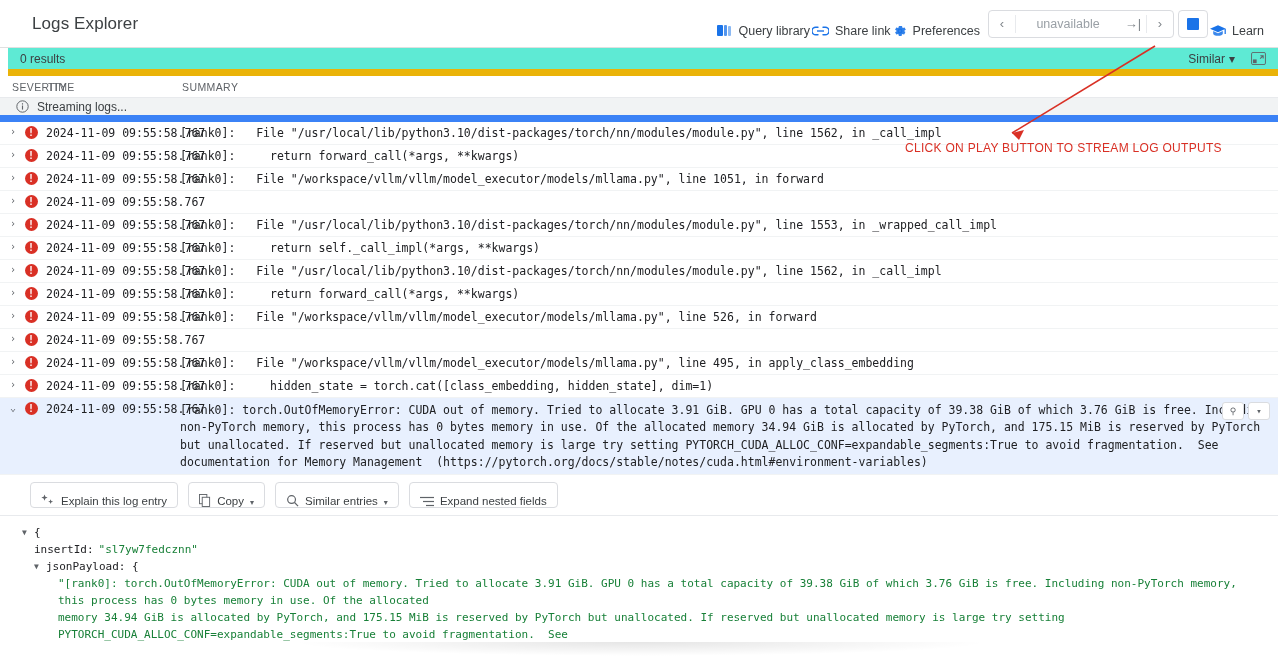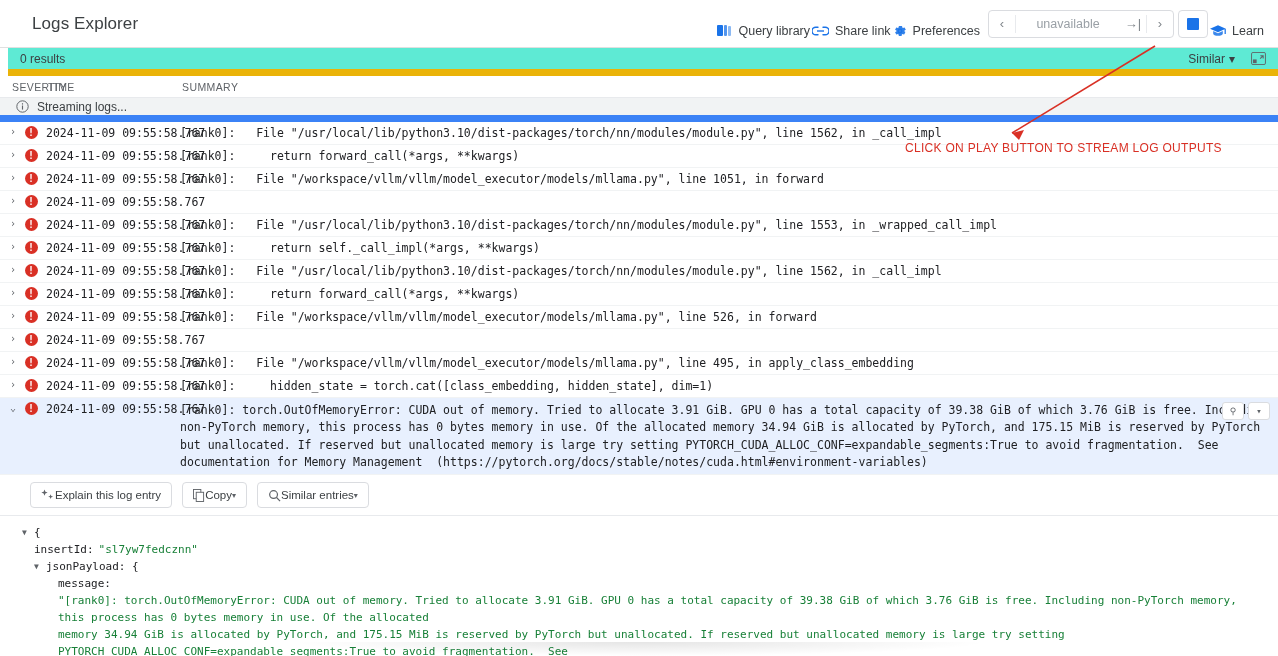--- a/index.html
+++ b/index.html
@@ -194,21 +194,21 @@
   
   .chipbar {
     display: flex;
     align-items: center;
     gap: 10px;
     padding: 7px 30px;
     background: #fff;
     border-bottom: 1px solid #e8eaed;
   }
   .chip {
-    display: flex; align-items: center; 
+    display: flex; align-items: flex-end; gap: 6px;
     height: 26px; padding: 0 10px;
     border: 1px solid #dadce0; border-radius: 4px;
     font-size: 11.5px; color: #3c4043;
     background: #fff; cursor: pointer;
     white-space: nowrap;
   }
   .chip .ic { color: #5f6368; display: inline-flex; align-items: center; }
   .chip .caret { font-size: 8px; color: #5f6368; }
 
   
@@ -478,43 +478,50 @@
       <span class="ic">
         <svg width="13" height="13" viewBox="0 0 14 14">
             <circle cx="6" cy="6" r="4.2" fill="none" stroke="#5f6368" stroke-width="1.3"></circle>
             <line x1="9.2" y1="9.2" x2="13" y2="13" stroke="#5f6368" stroke-width="1.3"></line>
           </svg>
       </span>
       <span>Similar entries</span>
       <span class="caret">▾</span>
     </div>
 
+    <div class="chip">
+      <span class="ic">
+        <svg width="14" height="11" viewBox="0 0 14 11">
+            <line x1="0" y1="1.5" x2="14" y2="1.5" stroke="#5f6368" stroke-width="1.2"></line>
+            <line x1="3" y1="5.5" x2="14" y2="5.5" stroke="#5f6368" stroke-width="1.2"></line>
+            <line x1="6" y1="9.5" x2="14" y2="9.5" stroke="#5f6368" stroke-width="1.2"></line>
+          </svg>
+      </span>
+      <span>Expand nested fields</span>
+    </div>
 
   </div>
 
   <div class="json-panel">
     <div class="jrow">
       <span class="jtri">▼</span>
       <span class="jkey">{</span>
     </div>
 
     <div class="jrow indent1">
       <span class="jkey">insertId:</span>
       <span class="jstr" style="padding-left:5px">"sl7yw7fedcznn"</span>
     </div>
 
     <div class="jrow" style="padding-left:0">
       <span class="jtri" style="margin-left:12px">▼</span>
       <span class="jkey">jsonPayload: {</span>
     </div>
 
     <div class="jrow indent3">
-      <span class="jkey">message:</span>
-    </div>
-    <div class="jrow indent3">
       <span class="jstr jwrap">"[rank0]: torch.OutOfMemoryError: CUDA out of memory. Tried to allocate 3.91 GiB. GPU 0 has a total capacity of 39.38 GiB of which 3.76 GiB is free. Including non-PyTorch memory, this process has 0 bytes memory in use. Of the allocated</span>
     </div>
     <div class="jrow indent3">
       <span class="jstr jwrap">memory 34.94 GiB is allocated by PyTorch, and 175.15 MiB is reserved by PyTorch but unallocated. If reserved but unallocated memory is large try setting PYTORCH_CUDA_ALLOC_CONF=expandable_segments:True to avoid fragmentation.  See</span>
     </div>
 
   </div>
 
   <div class="bottom-shadow"></div>
 </div>

